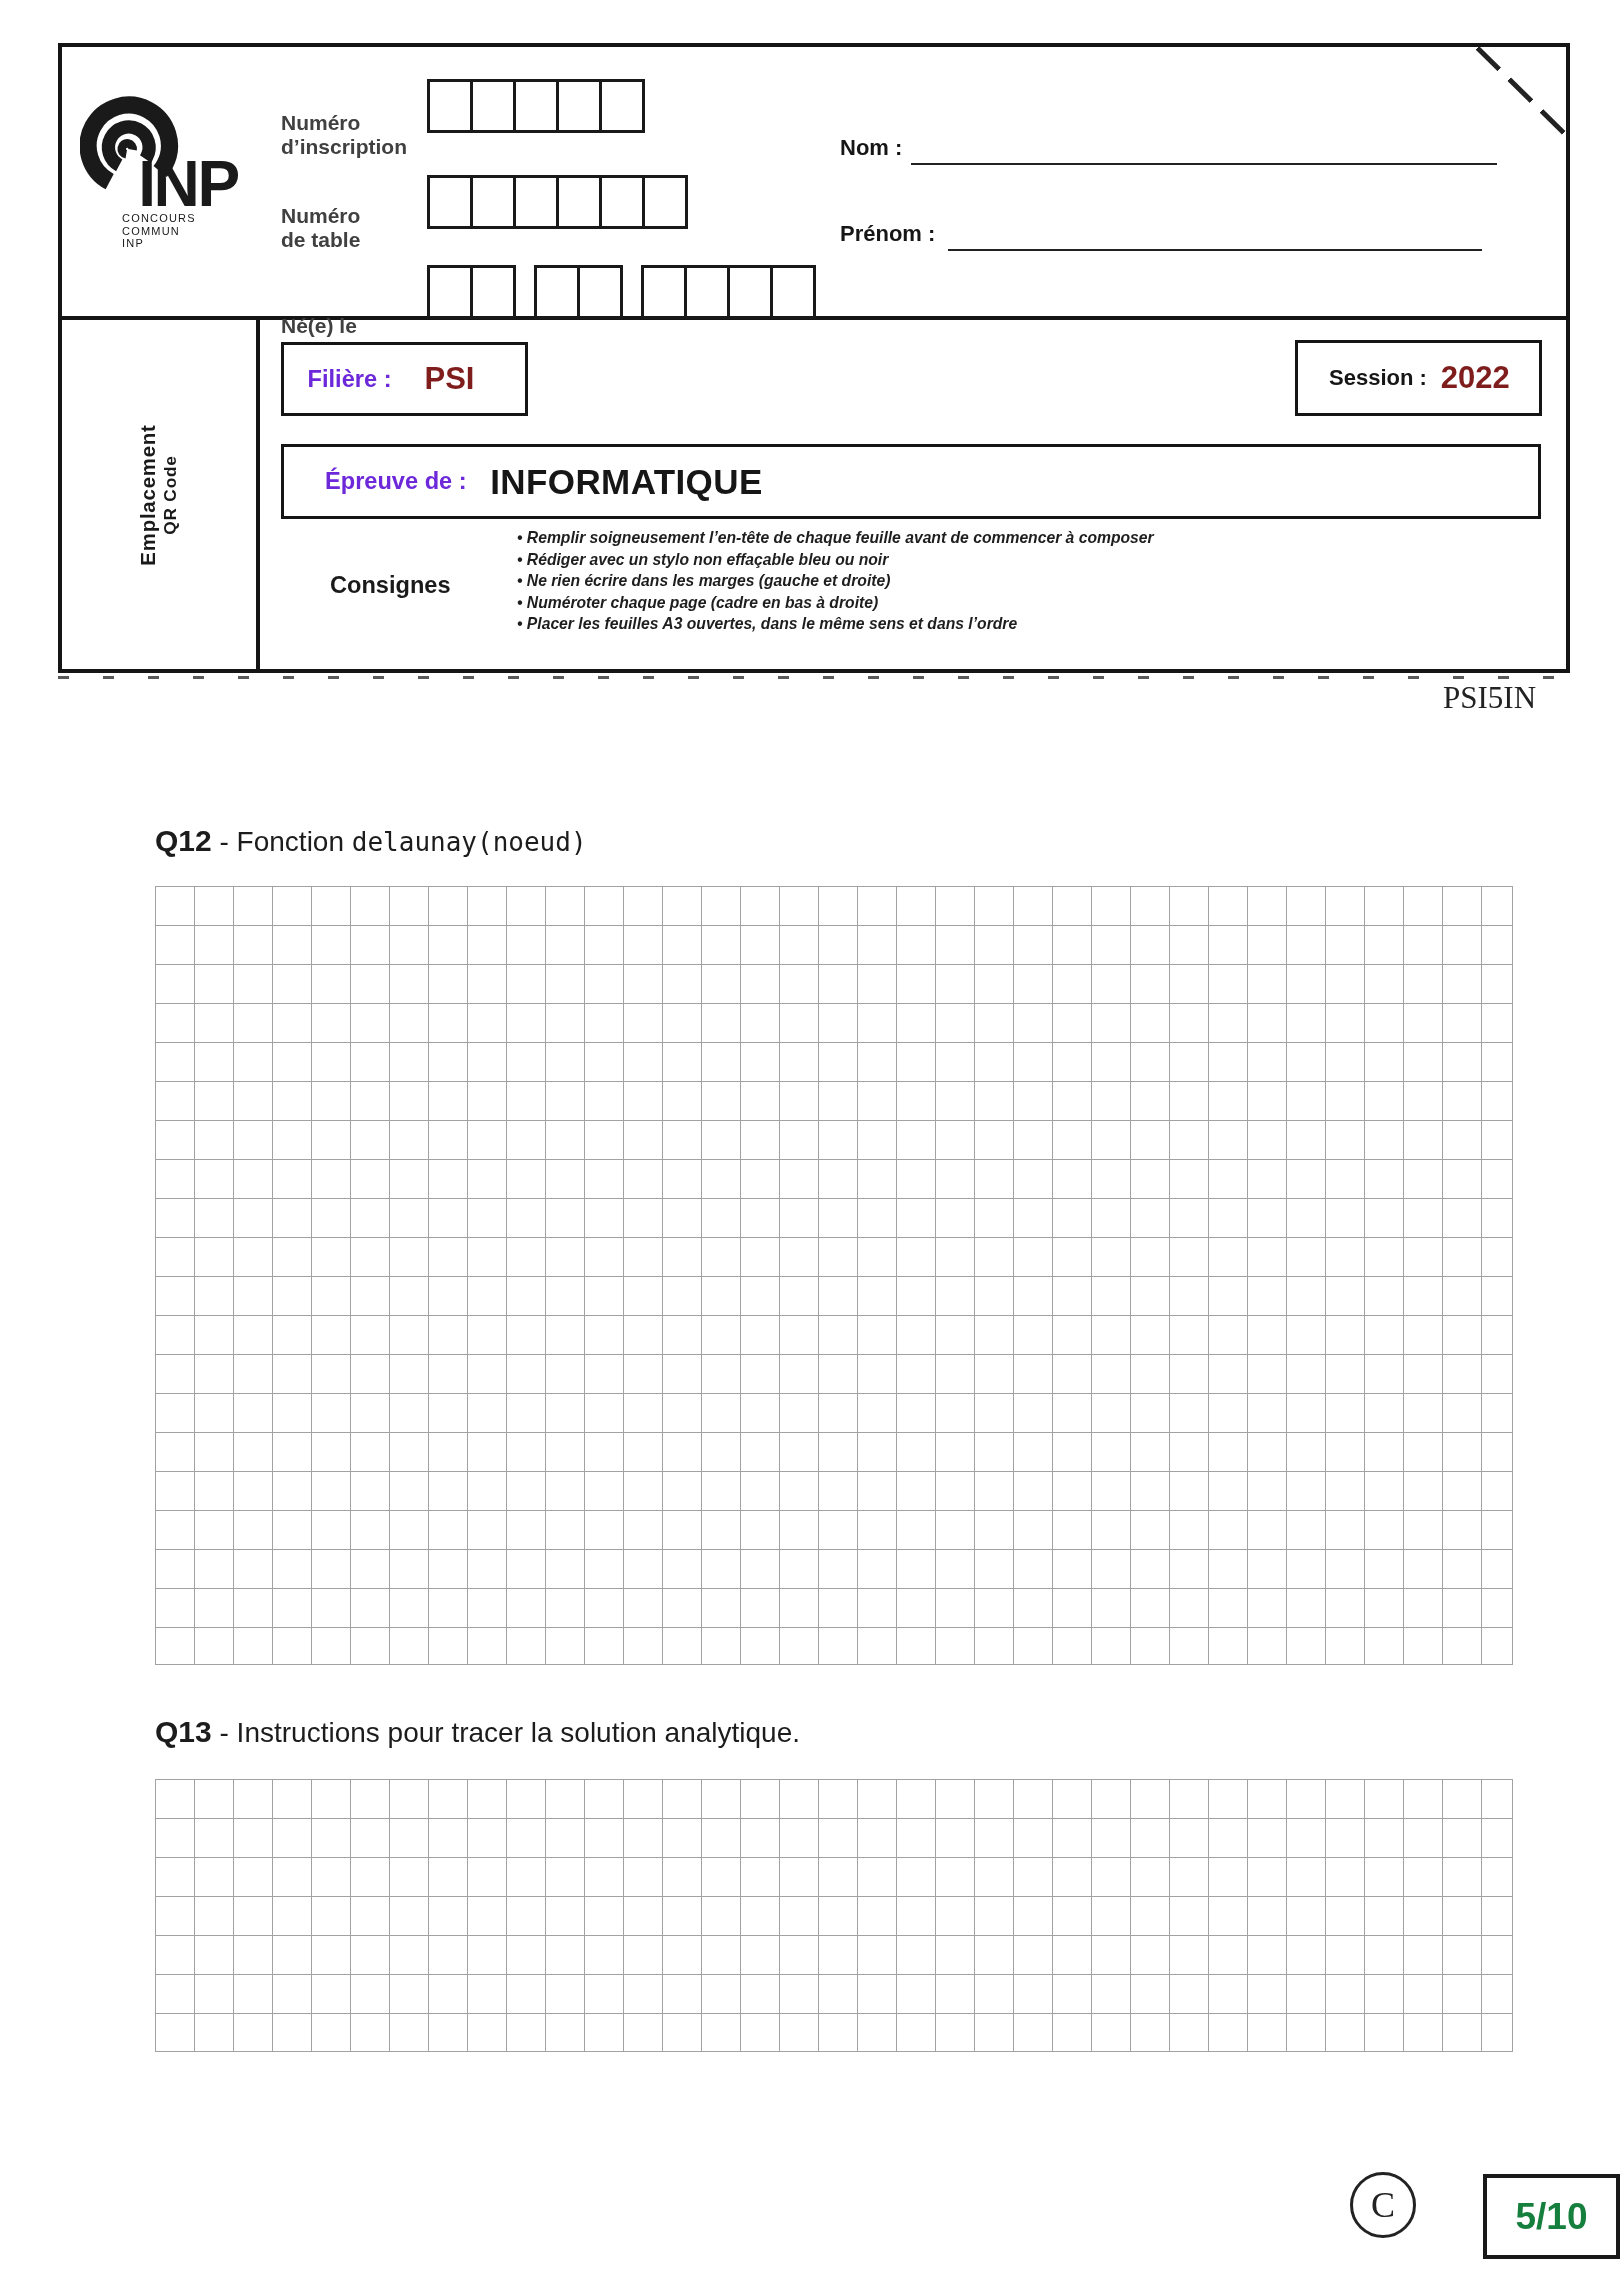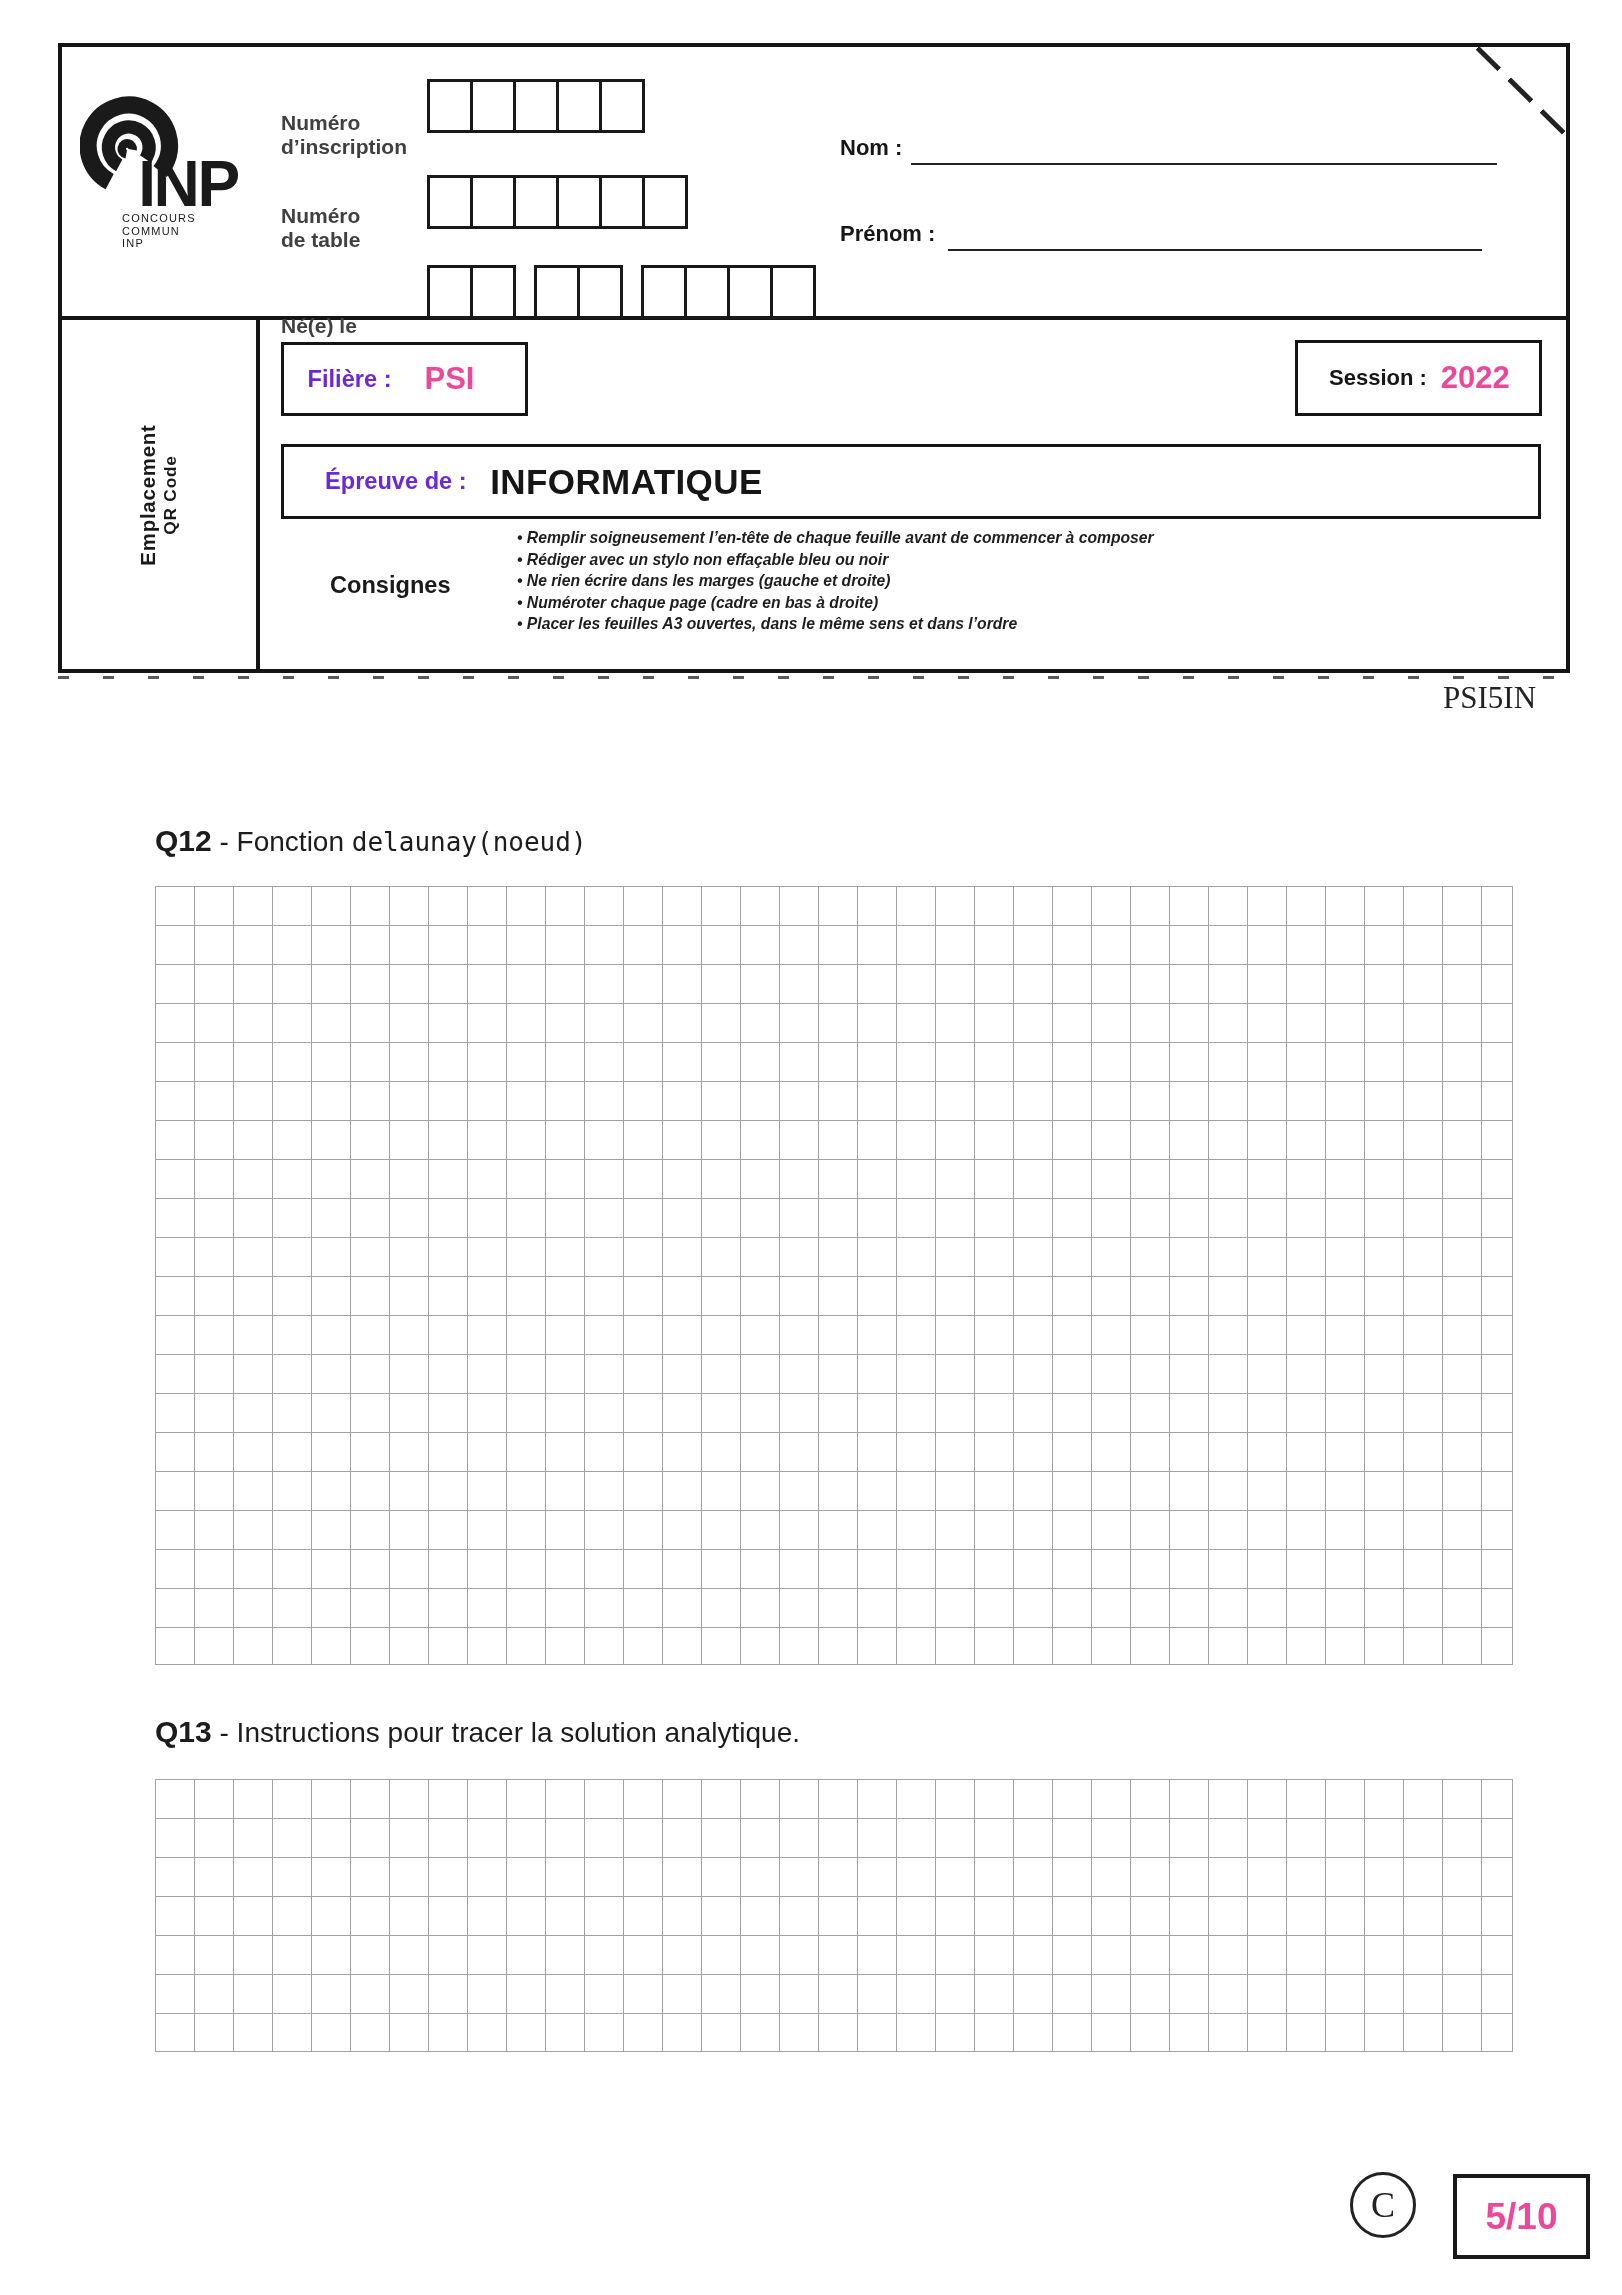--- a/index.html
+++ b/index.html
@@ -34,21 +34,21 @@
   .qr-col-inner{transform:rotate(-90deg);text-align:center;font-weight:700;white-space:nowrap;}
   .qr-line1{font-size:20.4px;letter-spacing:0.8px;}
   .qr-line2{font-size:17.3px;letter-spacing:0.8px;}
   .field-box{position:absolute;border:3.9px solid #151515;box-sizing:border-box;background:#fff;
     display:flex;align-items:center;}
   .box-filiere{left:281px;top:342px;width:247px;height:74px;padding-left:23.6px;gap:33px;}
   .box-session{left:1295px;top:340px;width:247px;height:76px;padding-left:31px;gap:14px;}
   .box-epreuve{left:281px;top:444px;width:1260px;height:75px;padding-left:41px;gap:23.6px;}
   .box-label{font-weight:700;font-size:23.6px;color:#6d28d9;}
   .box-label-sm{font-weight:700;font-size:22px;color:#161616;}
-  .box-value{font-weight:700;font-size:31px;color:#ec4899;}
+  .box-value{font-weight:700;font-size:31px;color:#7f1d1d;}
   .box-value-xl{font-weight:700;font-size:35px;color:#161616;letter-spacing:0.4px;}
   .consignes-label{position:absolute;left:330px;top:572px;font-weight:700;font-size:23.6px;}
   .consignes-list{position:absolute;left:517px;top:527px;width:879px;}
   .consigne{font-style:italic;font-weight:700;font-size:15.7px;line-height:21.6px;color:#1e1e1e;}
   
   .page-code{position:absolute;left:1443px;top:680px;width:98px;text-align:left;
     font-family:"Liberation Serif",serif;font-size:31px;color:#222;}
   
   .q-heading{position:absolute;left:155px;white-space:nowrap;color:#1c1c1c;}
   .q-heading .q-id{font-weight:700;font-size:30px;}
@@ -60,23 +60,23 @@
   .answer-grid{position:absolute;left:155px;box-sizing:content-box;
     background-image:linear-gradient(to right,#a2a2a2 0.8px,transparent 0.8px),
                      linear-gradient(to bottom,#a2a2a2 0.8px,transparent 0.8px);
     border-right:0.8px solid #a2a2a2;border-bottom:0.8px solid #a2a2a2;background-color:#fff;}
   .grid-q12{top:886px;}
   .grid-q13{top:1779px;}
   
   .footer-circle{position:absolute;left:1350px;top:2172px;width:66px;height:66px;border:3.9px solid #222;
     border-radius:50%;box-sizing:border-box;display:flex;align-items:center;justify-content:center;
     font-family:"Liberation Serif",serif;font-size:36px;color:#222;}
-  .footer-page-box{position:absolute;left:1453px;top:2174px;width:137px;height:85px;
+  .footer-page-box{position:absolute;left:1483px;top:2174px;width:137px;height:85px;
     border:4.7px solid #191919;box-sizing:border-box;display:flex;align-items:center;justify-content:center;
-    font-weight:700;font-size:37px;color:#ec4899;}
+    font-weight:700;font-size:37px;color:#15803d;}
 </style>
 </head>
 <body>
 
 <div class="page">
 
   <div class="header-box"></div>
   <div class="h-divider"></div>
   <div class="v-divider"></div>
   <div class="corner-dashes"></div>

